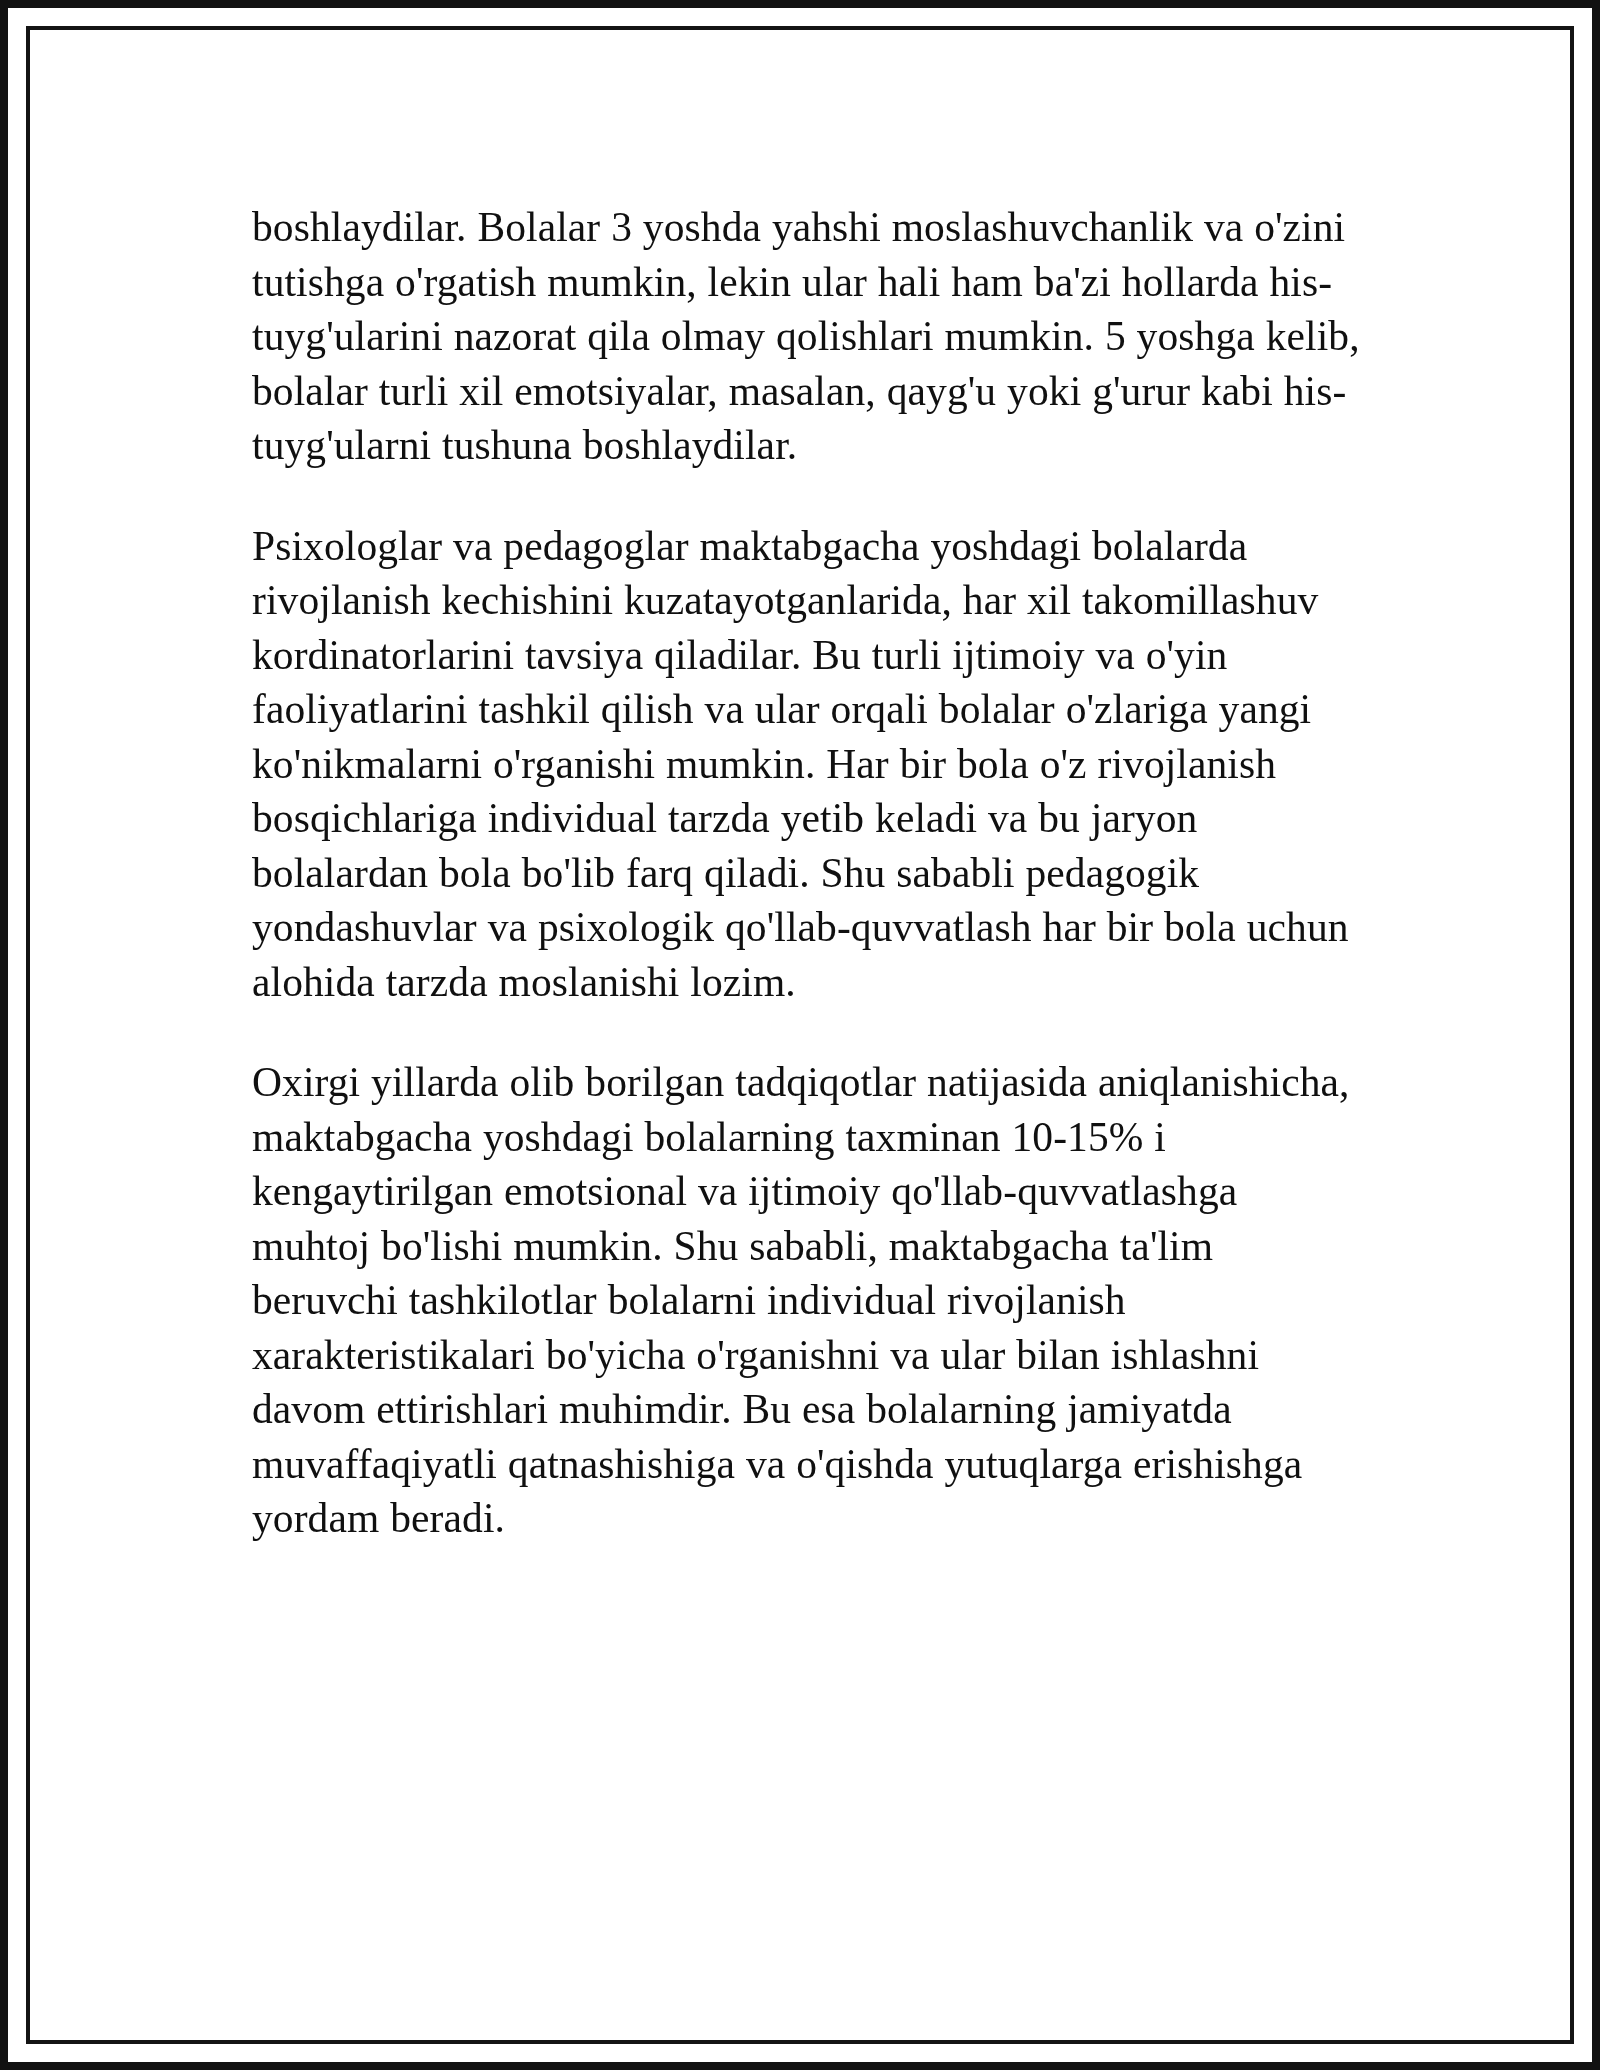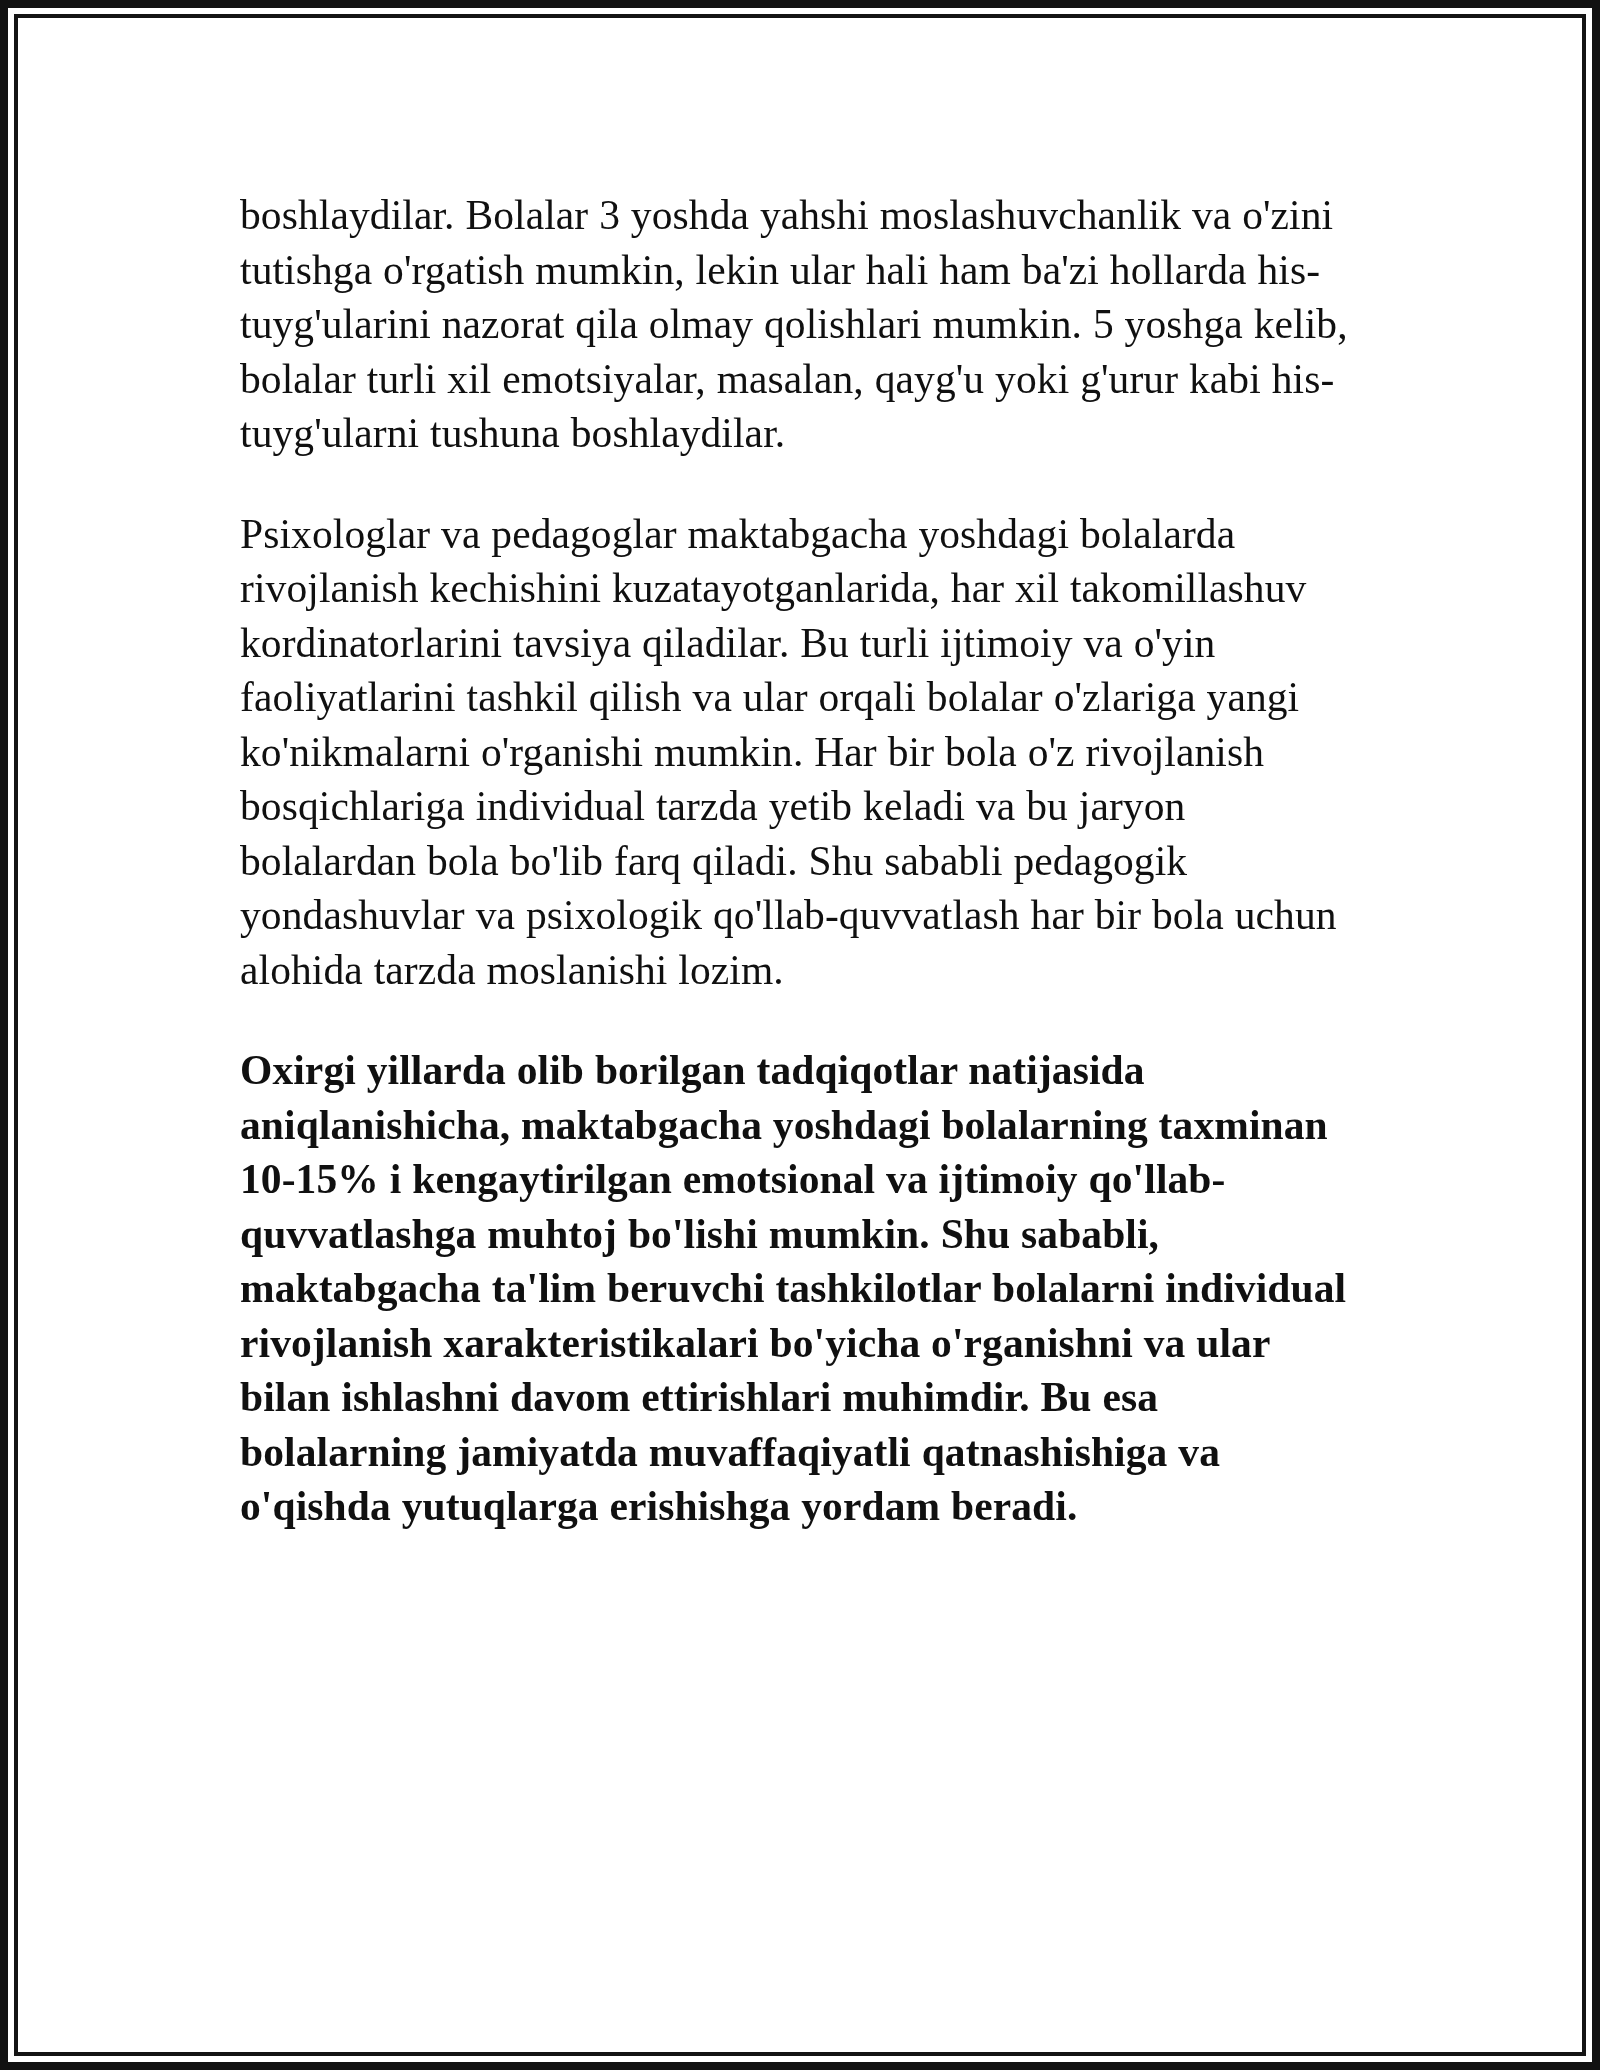--- a/index.html
+++ b/index.html
@@ -16,21 +16,21 @@
   
   #page-frame {
     position: absolute;
     left: 0;
     top: 0;
     width: 1600px;
     height: 2070px;
     box-sizing: border-box;
     background: #ffffff;
     border: 8px solid #121212;
-    padding: 6px;
+    padding: 18px;
   }
 
   
   #page-sheet {
     position: relative;
     width: 100%;
     height: 100%;
     box-sizing: border-box;
     border: 4px solid #141414;
     background: #ffffff;
@@ -50,21 +50,20 @@
     line-height: 54.5px;
     color: #101010;
     text-align: left;
     letter-spacing: 0.1px;
     word-spacing: 0.4px;
     -webkit-font-smoothing: antialiased;
   }
 
   .doc-paragraph:last-child {
     margin-bottom: 0;
-    font-weight: bold;
   }
 </style>
 </head>
 <body>
 
 <div id="page-frame">
   <div id="page-sheet">
 
     <div id="document-body">
 

